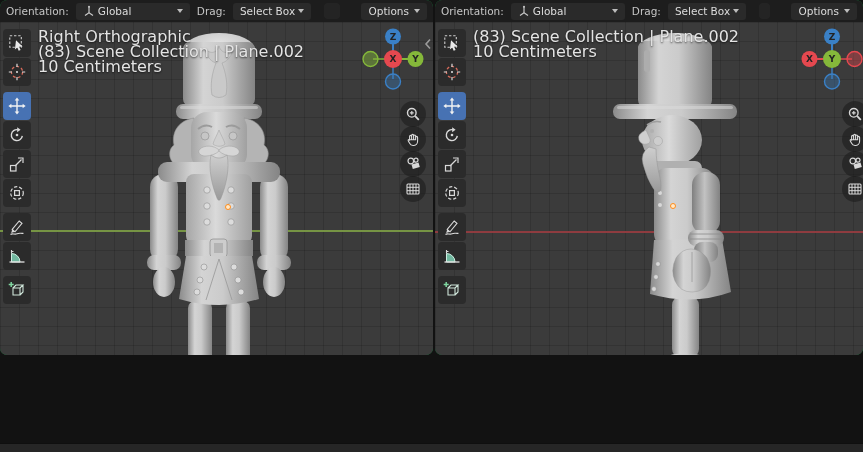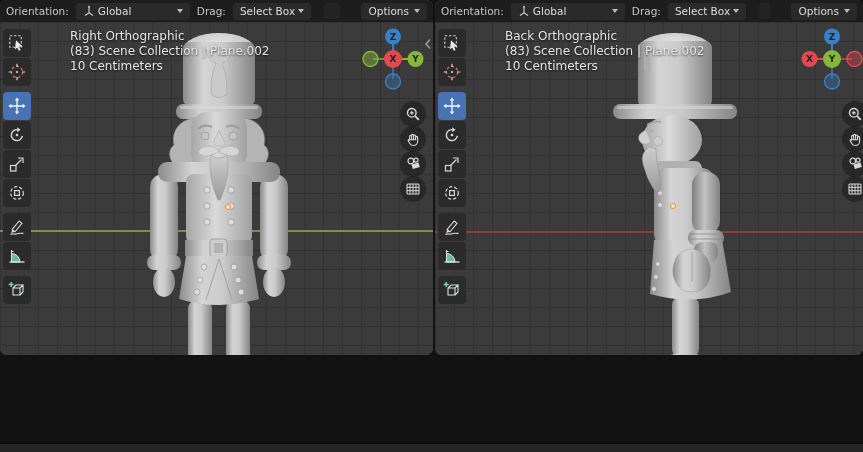--- a/index.html
+++ b/index.html
@@ -25,22 +25,22 @@
                       linear-gradient(90deg,rgba(0,0,0,.135) 1px,transparent 1px);
      background-size:19px 19px;}
   .axis-line{position:absolute;left:0;right:0;height:1.5px;z-index:5;}
   #vp0 .axis-line{top:208px;background:rgba(125,158,70,.9);}
   #vp1 .axis-line{top:209px;background:rgba(148,60,64,.95);}
   .toolbar{position:absolute;left:3px;top:7px;display:flex;flex-direction:column;gap:1px;z-index:20;}
   .tbtn{width:28px;height:28px;border-radius:4px;background:#2b2b2b;display:flex;
         align-items:center;justify-content:center;}
   .tbtn.active{background:#4772b3;}
   .tbtn.grp{margin-top:5px;}
-  .overlay-text{position:absolute;left:38px;top:7px;z-index:25;color:#e4e4e4;font-size:12px;
-                line-height:15px;text-shadow:0 1px 2px rgba(0,0,0,.65);pointer-events:none;margin-left:32px;}
+  .overlay-text{position:absolute;left:38px;top:7px;z-index:25;color:#e4e4e4;font-size:16px;
+                line-height:15px;text-shadow:0 1px 2px rgba(0,0,0,.65);pointer-events:none;}
   .gizmo{position:absolute;top:5px;z-index:20;}
   #vp0 .gizmo{left:361px;}
   #vp1 .gizmo{left:365px;}
   .gizmo text{font-size:9px;font-weight:bold;fill:#232323;text-anchor:middle;}
   .navstack{position:absolute;top:79px;display:flex;flex-direction:column;z-index:20;}
   #vp0 .navstack{left:400px;}
   #vp1 .navstack{left:407px;}
   .navbtn{width:26px;height:26px;border-radius:50%;background:rgba(26,26,26,.55);display:flex;
           align-items:center;justify-content:center;margin-bottom:-1px;}
   .model{position:absolute;z-index:10;}
@@ -366,21 +366,20 @@
       <rect x="88" y="202" width="36" height="16" rx="8" fill="url(#s-cyl)"></rect>
       <path d="M90,206 h32 M90,211 h32" stroke="#8a8a8a" stroke-width=".8"></path>
       <rect x="94" y="214" width="24" height="20" rx="8" fill="url(#s-arm)"></rect>
       <path d="M76,230 q-6,12 -1,23 q5,11 17,11 q13,0 17,-11 q4,-12 -2,-23 q-7,-9 -16,-9 q-9,0 -15,9 Z" fill="url(#s-cyl)" stroke="#939393" stroke-width=".4"></path>
       <path d="M92,224 v30" stroke="#9a9a9a" stroke-width=".8"></path>
     </svg>
 
     <div class="origin-dot"></div>
 
     <div class="overlay-text">
-      <div>Back Orthographic</div>
       <div>(83) Scene Collection | Plane.002</div>
       <div>10 Centimeters</div>
     </div>
 
     <div class="toolbar">
       <div class="tbtn">
           <svg width="18" height="18" viewBox="0 0 18 18">
             <rect x="1.8" y="1.8" width="11.5" height="11.5" fill="none" stroke="#cfcfcf" stroke-width="1.1" stroke-dasharray="2.4 1.8"></rect>
             <polygon points="8,6.2 14.6,12.4 11.1,12.7 12.6,16 10.7,16.8 9.3,13.5 6.9,15.6" fill="#e9e9e9"></polygon>
           </svg>

